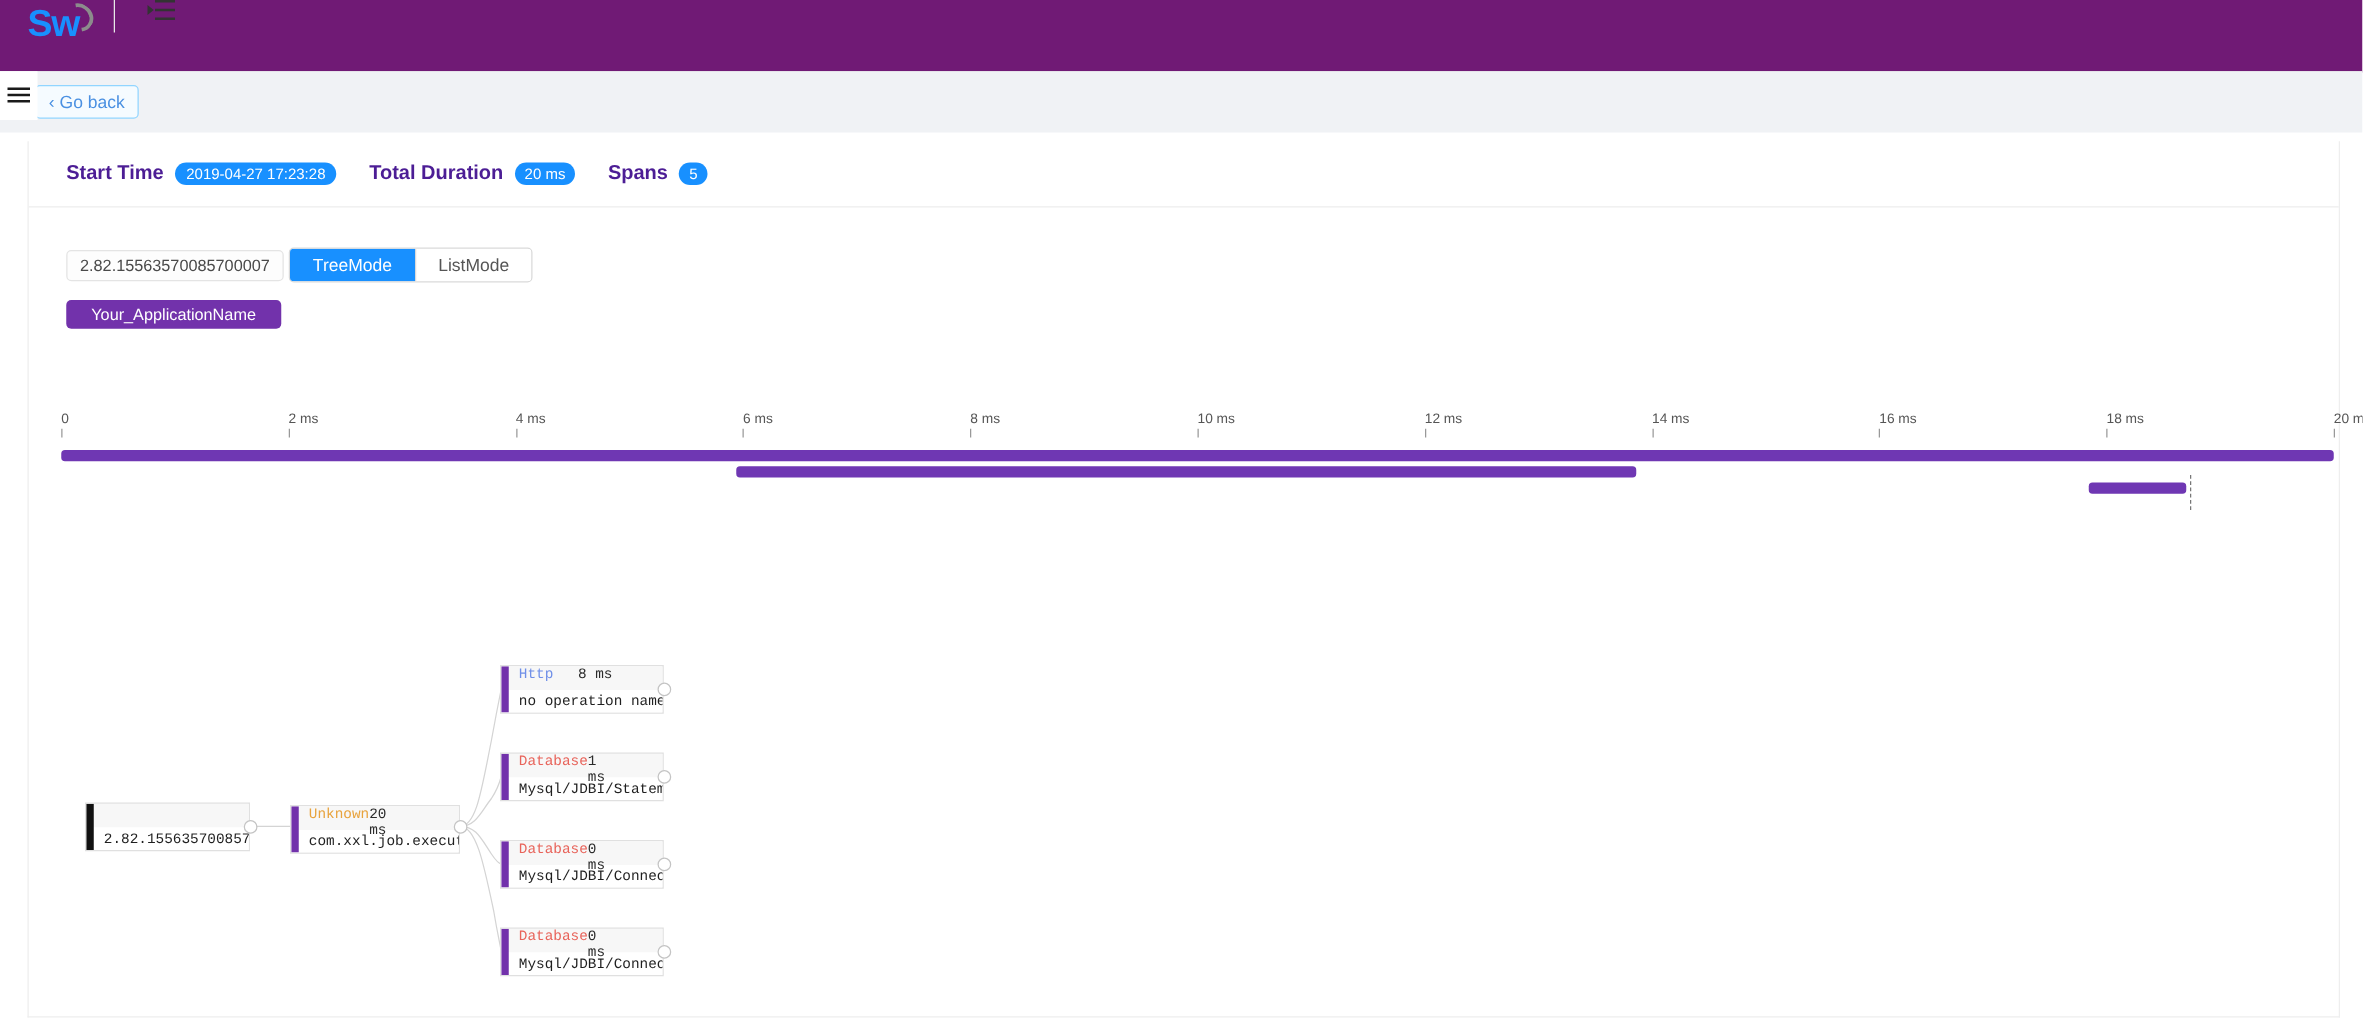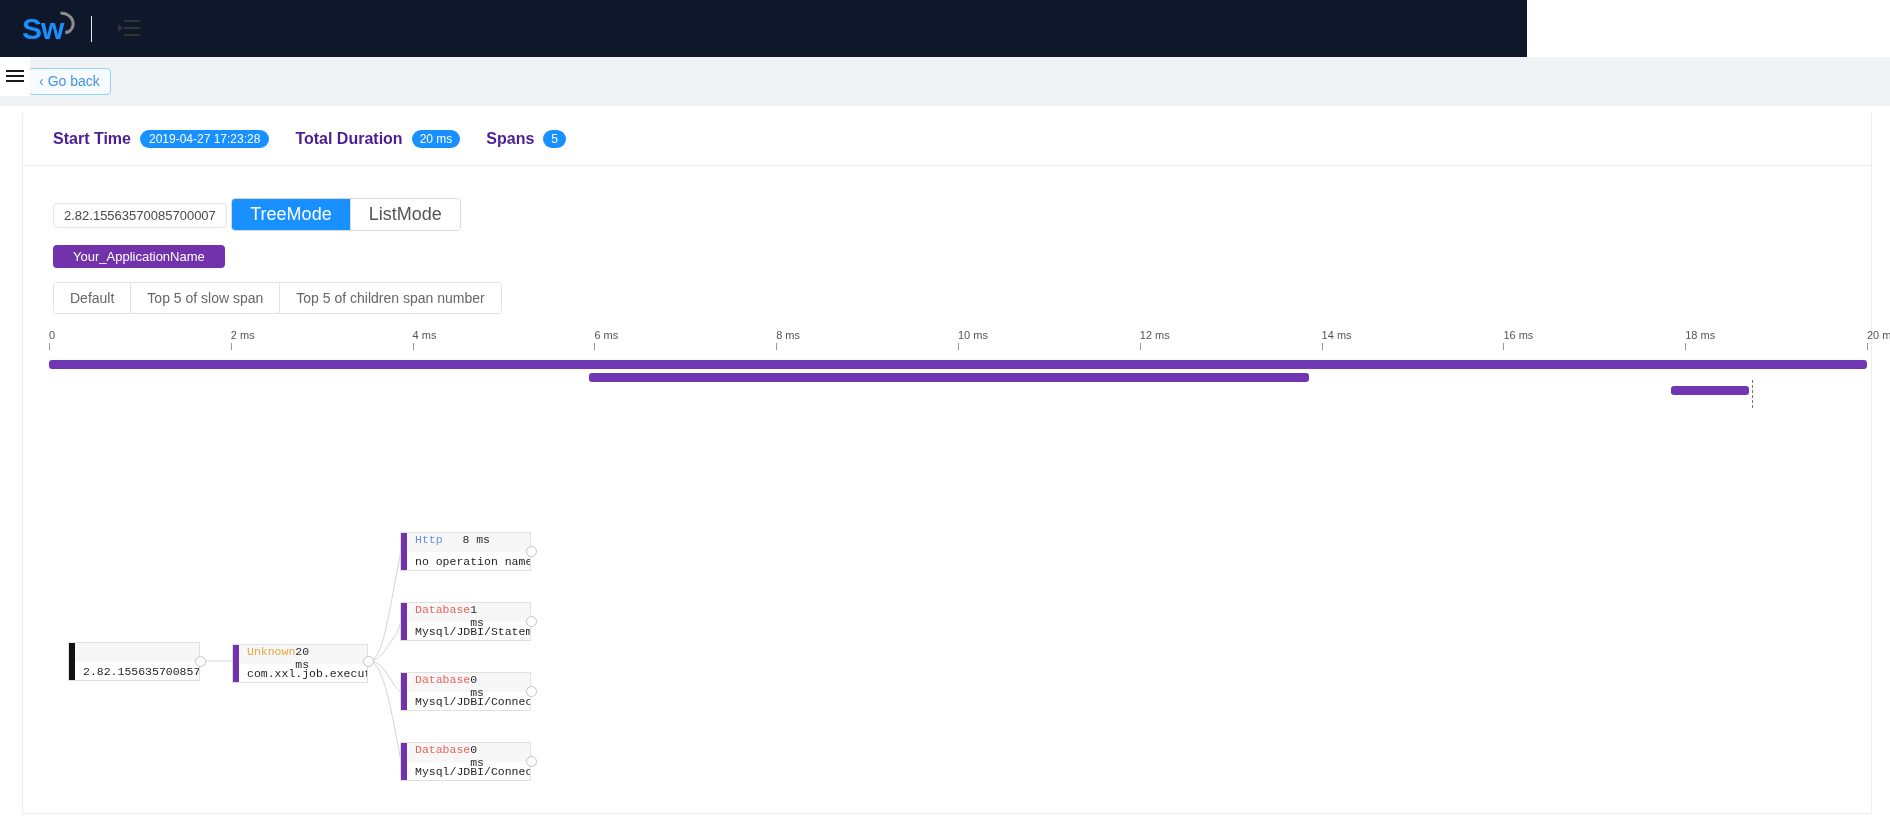--- a/index.html
+++ b/index.html
@@ -14,26 +14,25 @@
     overflow: hidden;
     font-family: "Liberation Sans", sans-serif;
     color: #333;
     -webkit-font-smoothing: antialiased;
   }
 
   
   .topbar {
     position: absolute;
     left: 0; top: 0;
-    width: 1527px;
+    width: 1890px;
     height: 57px;
-    background: #0f172a;
+    background: #701a75;
     border-bottom: 1px solid #e8e8e8;
     display: flex;
-    align-items: center;
   }
   .logo {
     margin-left: 22px;
     display: flex;
     align-items: baseline;
     position: relative;
     height: 40px;
   }
   .logo-text {
     font-size: 30px;
@@ -190,21 +189,21 @@
   }
 
   .mode-group {
     margin-top: 14px;
     display: inline-flex;
     border-radius: 4px;
     overflow: hidden;
     border: 1px solid #d9d9d9;
   }
   .mode-btn {
-    font-size: 18px;
+    font-size: 14px;
     padding: 5px 18px;
     cursor: pointer;
     background: #fff;
     color: #555;
   }
   .mode-btn.active {
     background: #1890ff;
     color: #fff;
   }
   .mode-btn + .mode-btn { border-left: 1px solid #d9d9d9; }
@@ -394,25 +393,20 @@
 
     <div class="mode-group" id="mode-group">
         <div class="mode-btn active">TreeMode</div>
         <div class="mode-btn">ListMode</div>
       </div>
 
     <div>
       <span class="app-tag">Your_ApplicationName</span>
     </div>
 
-    <div class="rank-group" id="rank-group">
-        <div class="rank-btn">Default</div>
-        <div class="rank-btn">Top 5 of slow span</div>
-        <div class="rank-btn">Top 5 of children span number</div>
-      </div>
 
   </div>
 
   <div class="timeline" id="timeline-ticks">
       <div class="tick" style="left: 0px;"><span>0</span><span class="mark"></span></div>
       <div class="tick" style="left: 181.8px;"><span>2 ms</span><span class="mark"></span></div>
       <div class="tick" style="left: 363.6px;"><span>4 ms</span><span class="mark"></span></div>
       <div class="tick" style="left: 545.4px;"><span>6 ms</span><span class="mark"></span></div>
       <div class="tick" style="left: 727.2px;"><span>8 ms</span><span class="mark"></span></div>
       <div class="tick" style="left: 909px;"><span>10 ms</span><span class="mark"></span></div>

